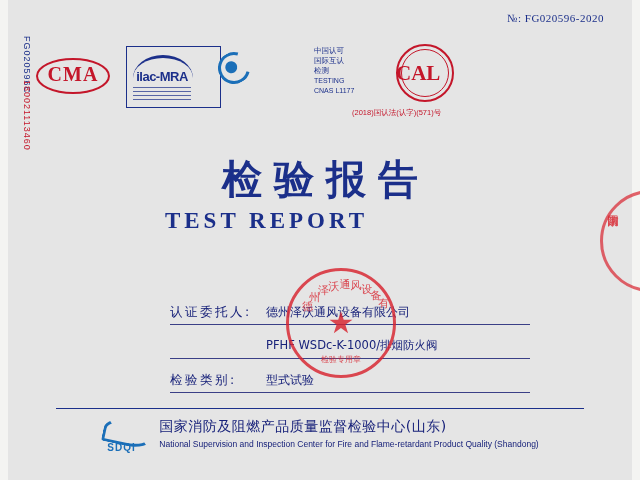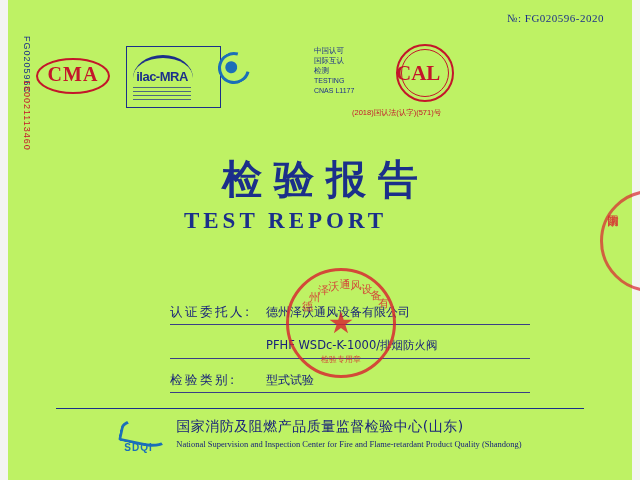--- a/index.html
+++ b/index.html
@@ -11,21 +11,21 @@
     width: 640px;
     height: 480px;
     position: relative;
     overflow: hidden;
     font-family: "Liberation Serif", serif;
   }
   .page {
     position: absolute;
     left: 0; top: 0;
     width: 640px; height: 480px;
-    background: #bef264;
+    background: #e5e5e5;
   }
   
   .edge-left, .edge-right {
     position: absolute;
     top: 0; height: 480px; width: 8px;
     background: #f4f4f2;
   }
   .edge-left { left: 0; }
   .edge-right { right: 0; }
 
@@ -200,21 +200,20 @@
     position: absolute;
     left: 0; top: 208px;
     width: 529px;
     text-align: center;
     font-size: 23px;
     font-weight: bold;
     color: #1b2f8a;
     letter-spacing: 4px;
     text-indent: 4px;
     font-family: "Liberation Serif", serif;
-    padding-left: 19px;
   }
 
   
   .fields {
     position: absolute;
     left: 170px;
     top: 300px;
     width: 360px;
   }
   .field {
@@ -345,21 +344,21 @@
     font-size: 14px;
     color: #18227a;
     letter-spacing: 0.5px;
     font-family: "DejaVu Sans", sans-serif;
     white-space: nowrap;
   }
   .footer-en {
     margin-top: 3px;
     font-size: 8.5px;
     color: #18227a;
-    font-family: Liberation Serif, serif;
+    font-family: Liberation Sans, sans-serif;
     white-space: nowrap;
   }
 </style>
 </head>
 <body>
 
 <div class="page">
 
   <div class="edge-left"></div>
   <div class="edge-right"></div>

